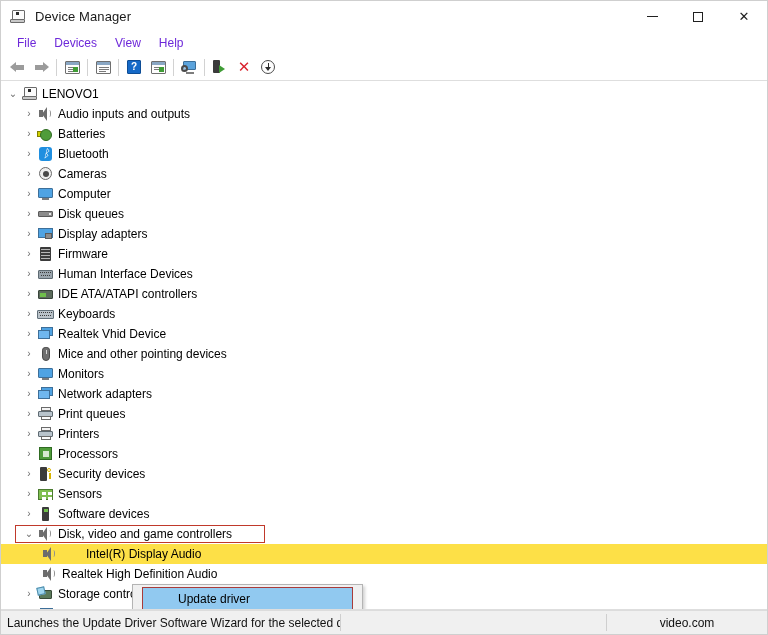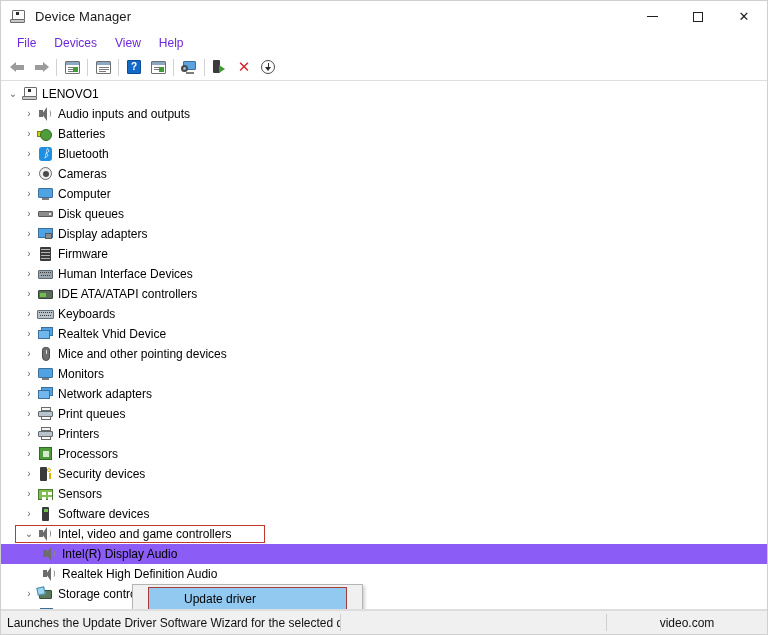--- a/index.html
+++ b/index.html
@@ -322,21 +322,22 @@
   .trow .tlabel {
     font-size: 12px;
     color: #000;
     line-height: 20px;
   }
   .trow.root { padding-left: 4px; }
   .trow.lvl1 { padding-left: 20px; }
   .trow.lvl2 { padding-left: 40px; }
 
   .sel-highlight {
-    background: #8b5cf6;
+    background: #fde047;
+    gap: 24px;
   }
   .redbox {
     position: absolute;
     border: 1px solid #c0392b;
     box-sizing: border-box;
     pointer-events: none;
   }
 
   
   .ic-pc { }
@@ -424,21 +425,21 @@
     padding-left: 35px;
     font-size: 12px;
     color: #000;
     white-space: nowrap;
     position: relative;
   }
   .ctxitem.highlighted {
     background: #91c9f0;
     border: 1px solid #a83b3b;
     box-sizing: border-box;
-    margin: 0 15px;
+    margin: 0 9px;
     height: 25px;
     line-height: 23px;
   }
 
   
   #statusbar {
     height: 23px;
     min-height: 23px;
     background: #f0f0f0;
     border-top: 1px solid #dcdcdc;
@@ -763,21 +764,21 @@
         <span class="tlabel">Software devices</span>
       </div>
 
       <div class="trow lvl1" id="sound-row">
         <span class="twist">⌄</span>
         <span class="ticon ic-speaker">
             <i class="body"></i>
             <i class="cone"></i>
             <i class="w1"></i>
           </span>
-        <span class="tlabel">Intel, video and game controllers</span>
+        <span class="tlabel">Disk, video and game controllers</span>
         <span class="redbox" style="left:14px; top:1px; width:250px; height:18px;"></span>
       </div>
 
       <div class="trow lvl2 sel-highlight">
         <span class="ticon ic-speaker">
             <i class="body"></i>
             <i class="cone"></i>
             <i class="w1"></i>
           </span>
         <span class="tlabel">Intel(R) Display Audio</span>

